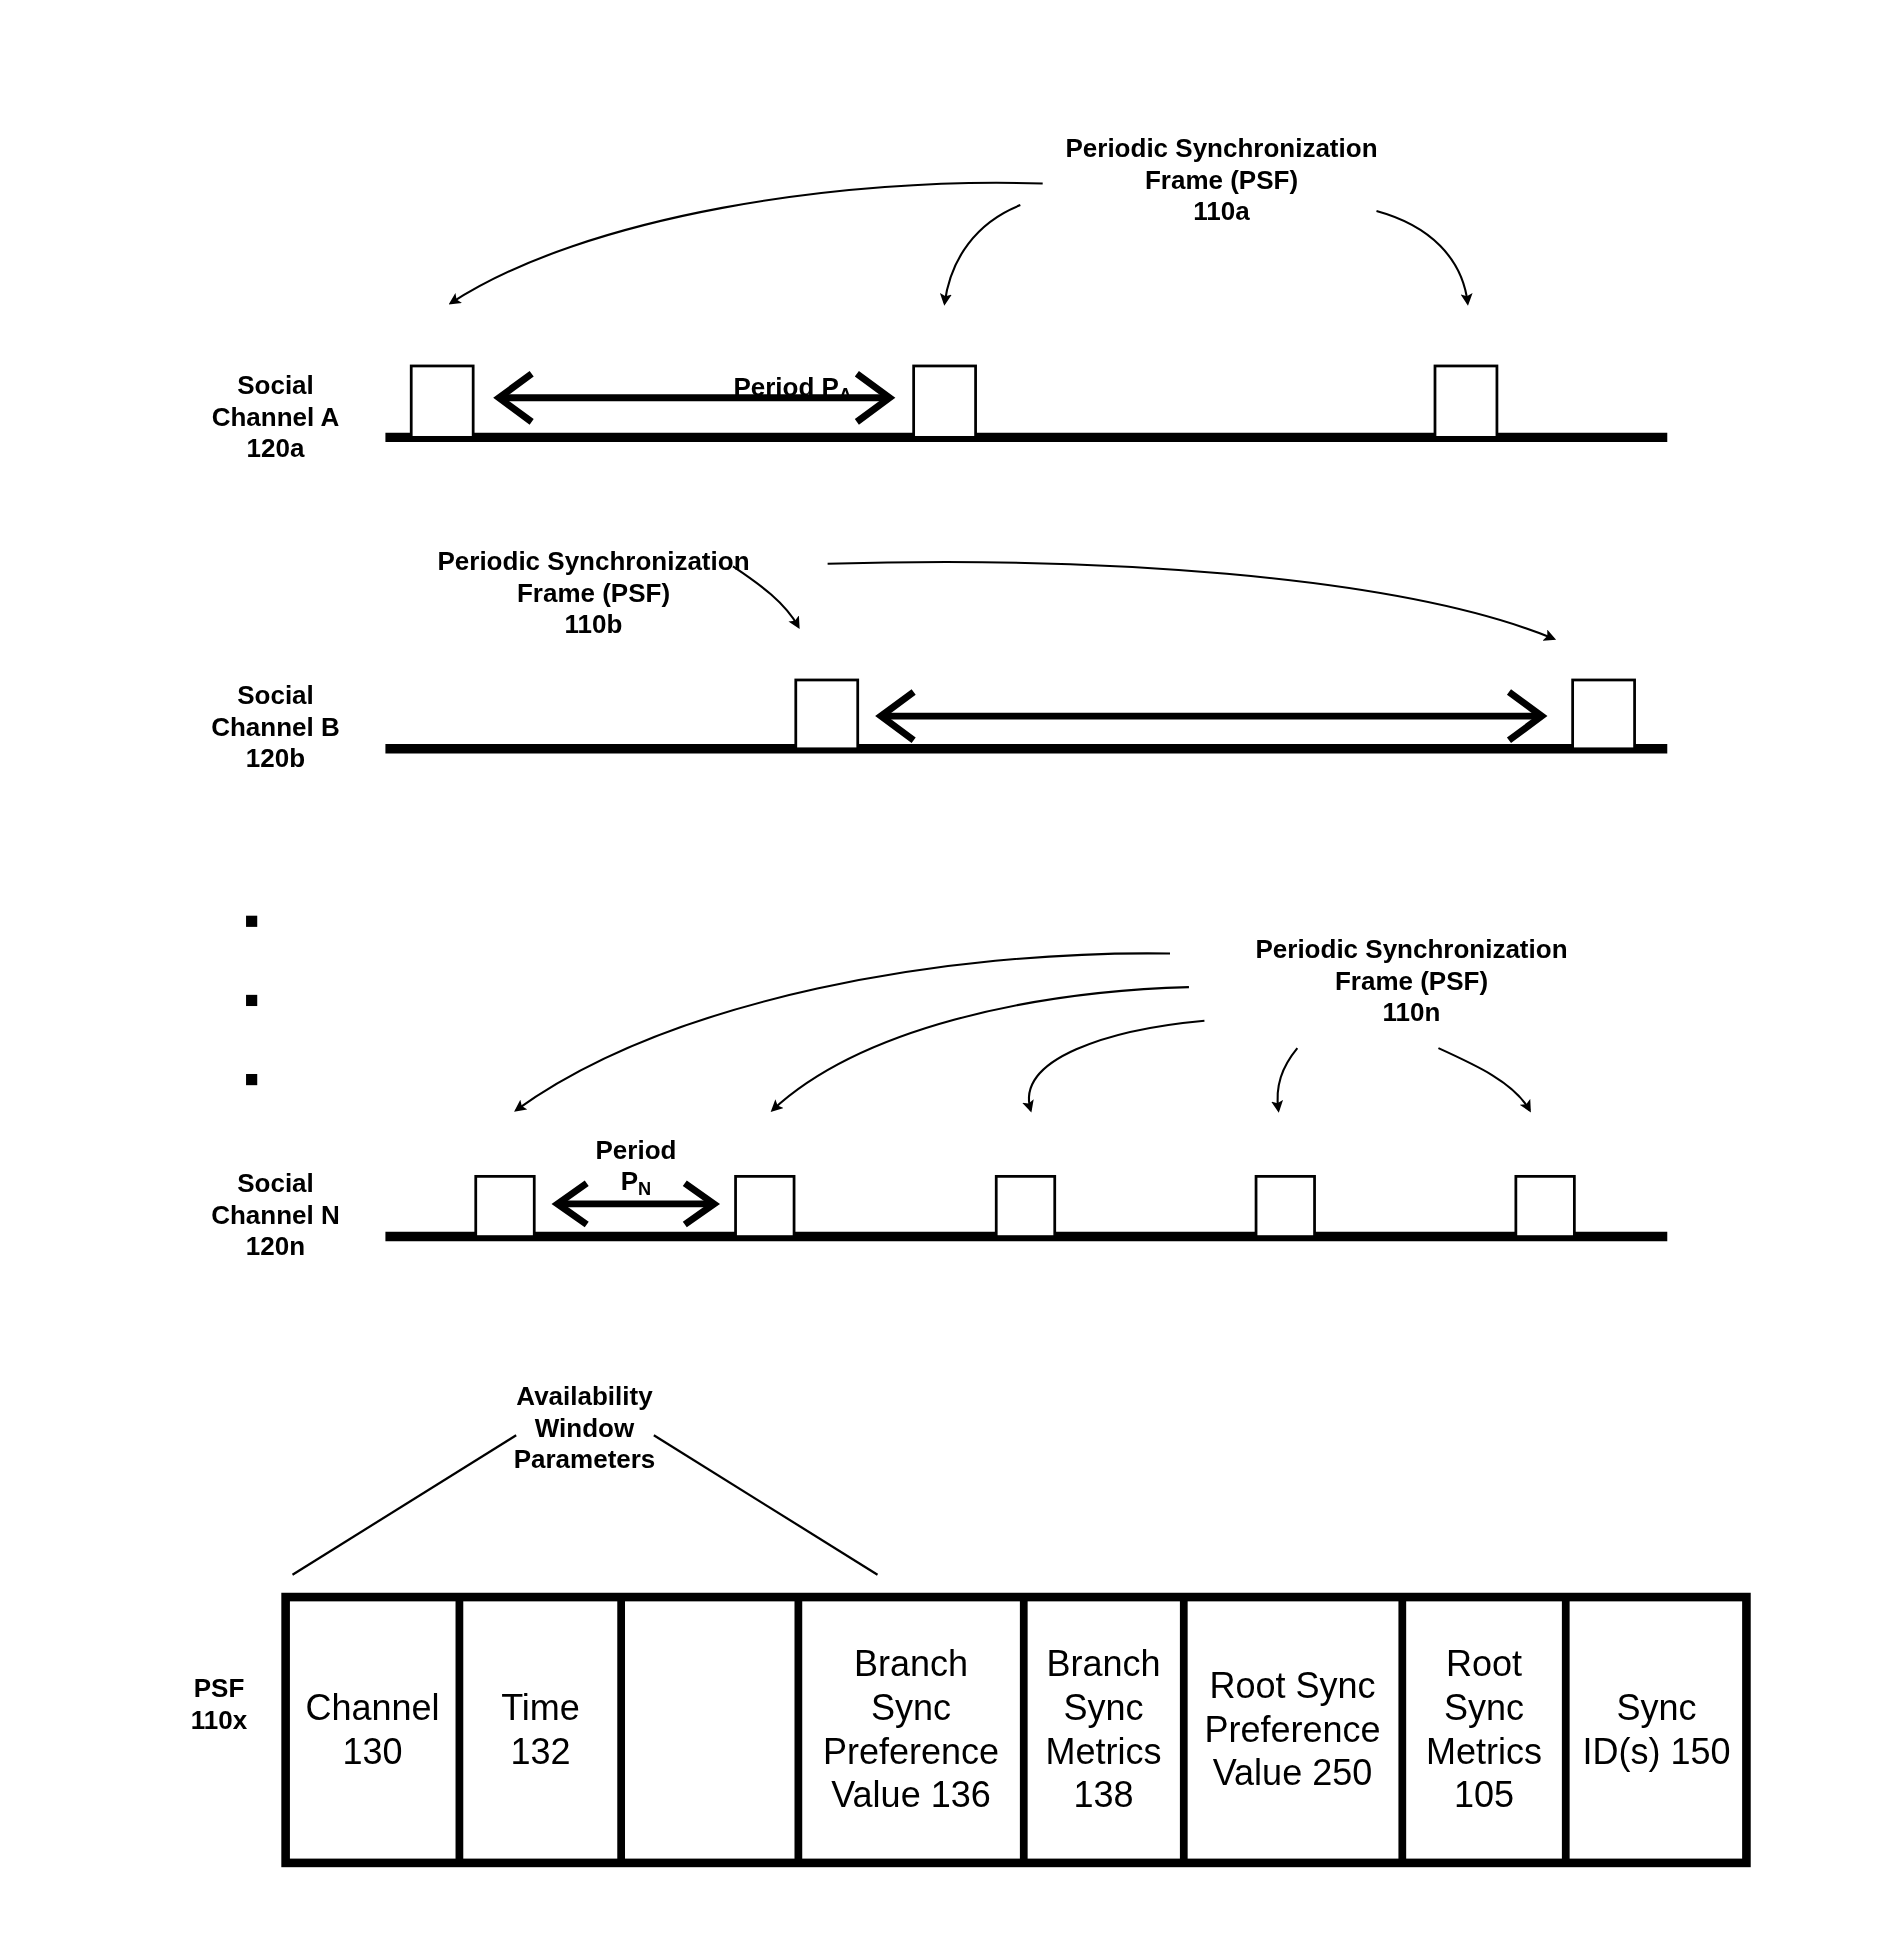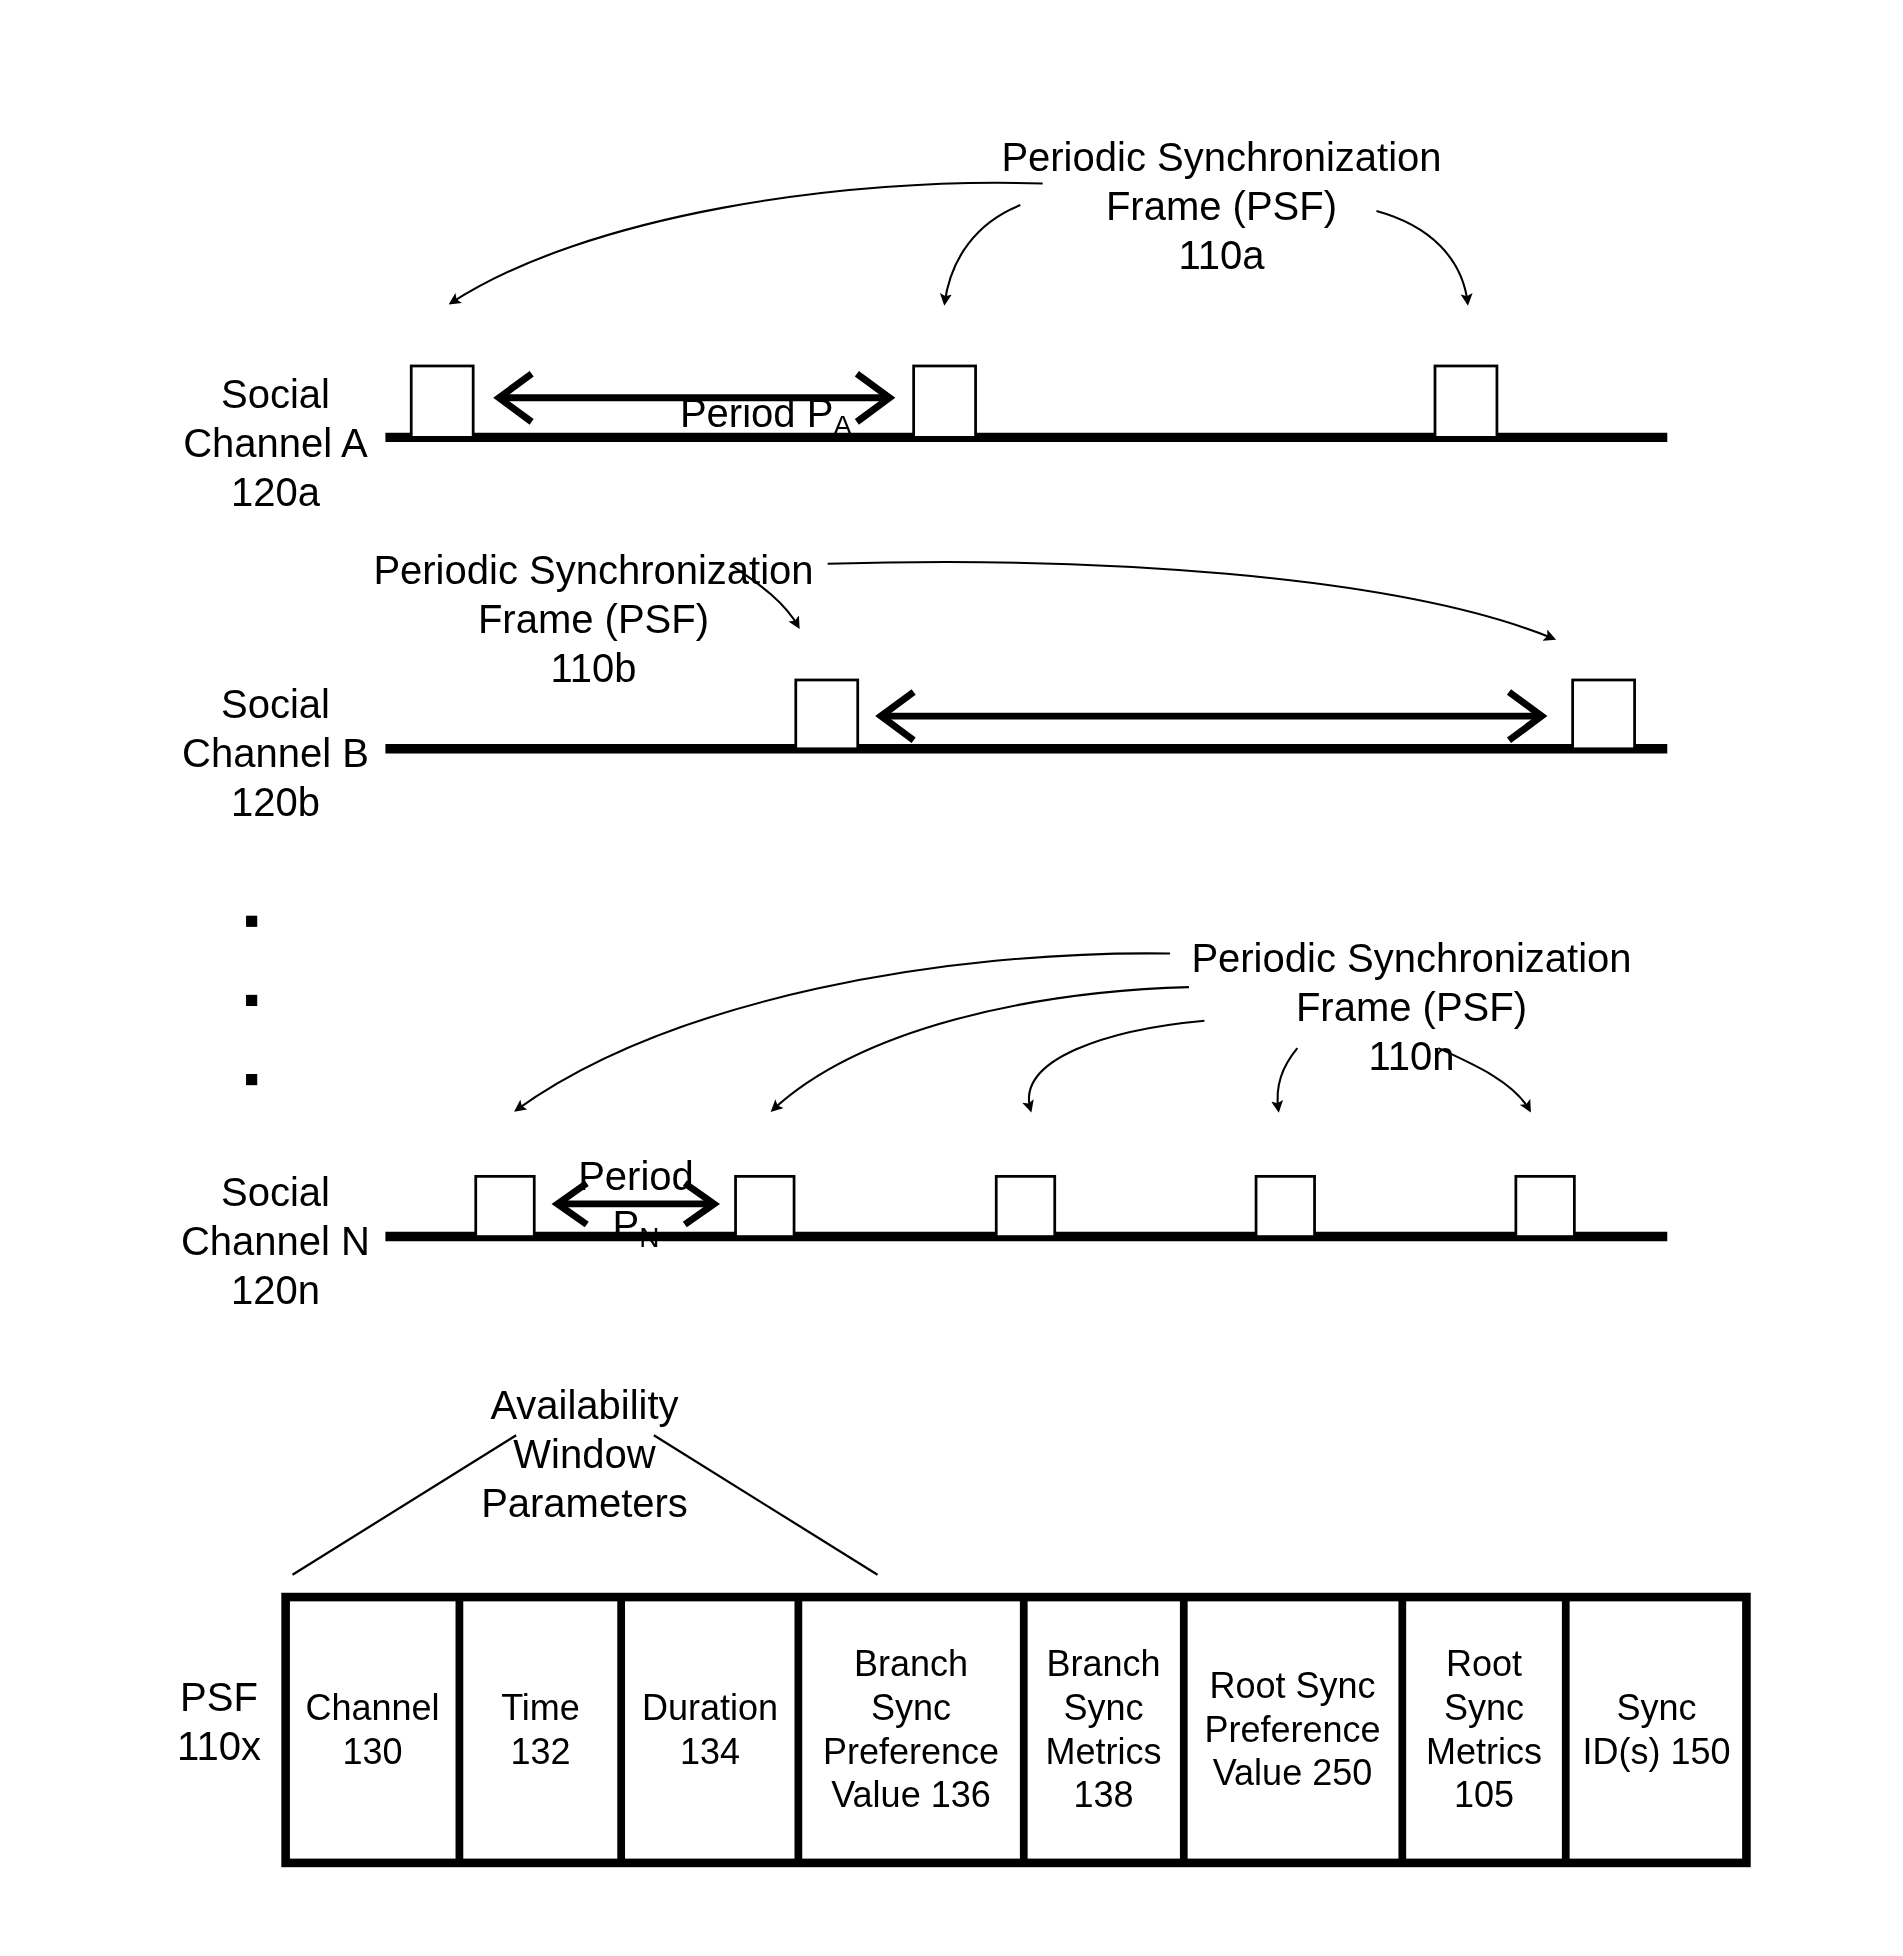--- a/index.html
+++ b/index.html
@@ -1,20 +1,20 @@
 <!DOCTYPE html>
 <html style="font-size:13.8px"><head>
 <meta charset="utf-8">
 <style>
   html,body{margin:0;padding:0;background:#ffffff;}
   body{font-family:"Liberation Sans",sans-serif;color:#000;}
   #page{position:relative;width:1903px;height:1957px;background:#fff;overflow:hidden;}
   .lbl{position:absolute;text-align:center;line-height:1.22;color:#000;
        font-family:"Liberation Sans",sans-serif;white-space:pre-line;}
-  .f44{font-size:40px;}
+  .f44{font-size:26px;font-weight:bold;}
   svg.overlay{position:absolute;left:0;top:0;width:1903px;height:1957px;overflow:visible;}
   .thin{fill:none;stroke:#000;stroke-width:2.6;}
   .pulse{fill:#ffffff;stroke:#000;stroke-width:3.2;}
   .base{stroke:#000;stroke-width:11;stroke-linecap:butt;}
   .dim{stroke:#000;stroke-width:8;fill:none;}
   .dimhead{stroke:#000;stroke-width:8;fill:none;stroke-linecap:butt;stroke-linejoin:miter;}
   .dot{fill:#000;}
   .leader{fill:none;stroke:#000;stroke-width:2.4;}
   .tblout{fill:none;stroke:#000;stroke-width:10;}
   .tbldiv{stroke:#000;stroke-width:9;}
@@ -152,22 +152,20 @@
 P</span><span class="sub">N</span>
   </div>
 
   <div class="lbl f44" style="left:163px;top:1673px;width:112px;">PSF
 110x</div>
 
   <div class="cellbox" style="left:294px;top:1605px;width:157px;height:249px;">Channel
 130</div>
   <div class="cellbox" style="left:468px;top:1605px;width:145px;height:249px;">Time
 132</div>
-  <div class="cellbox" style="left:630px;top:1605px;width:160px;height:249px;">Duration
-134</div>
   <div class="cellbox" style="left:807px;top:1605px;width:208px;height:249px;">Branch
 Sync
 Preference
 Value 136</div>
   <div class="cellbox" style="left:1192px;top:1605px;width:201px;height:249px;">Root Sync
 Preference
 Value 250</div>
   <div class="cellbox" style="left:1032px;top:1605px;width:143px;height:249px;">Branch
 Sync
 Metrics

